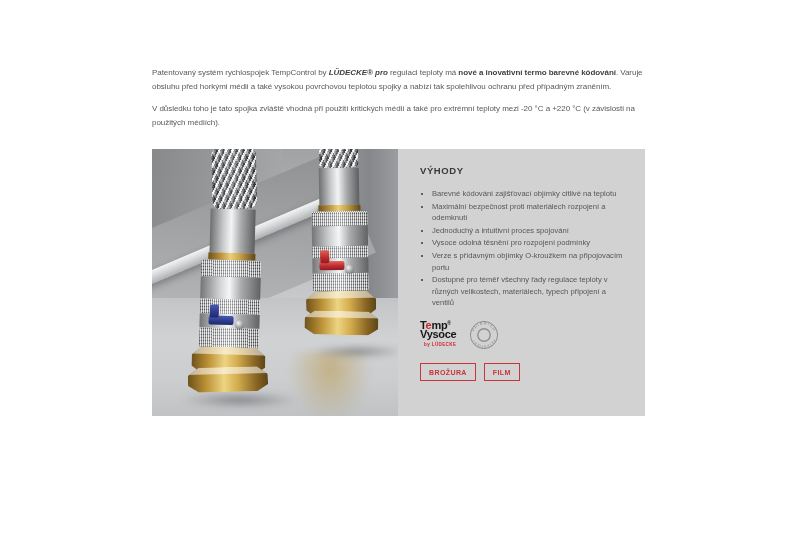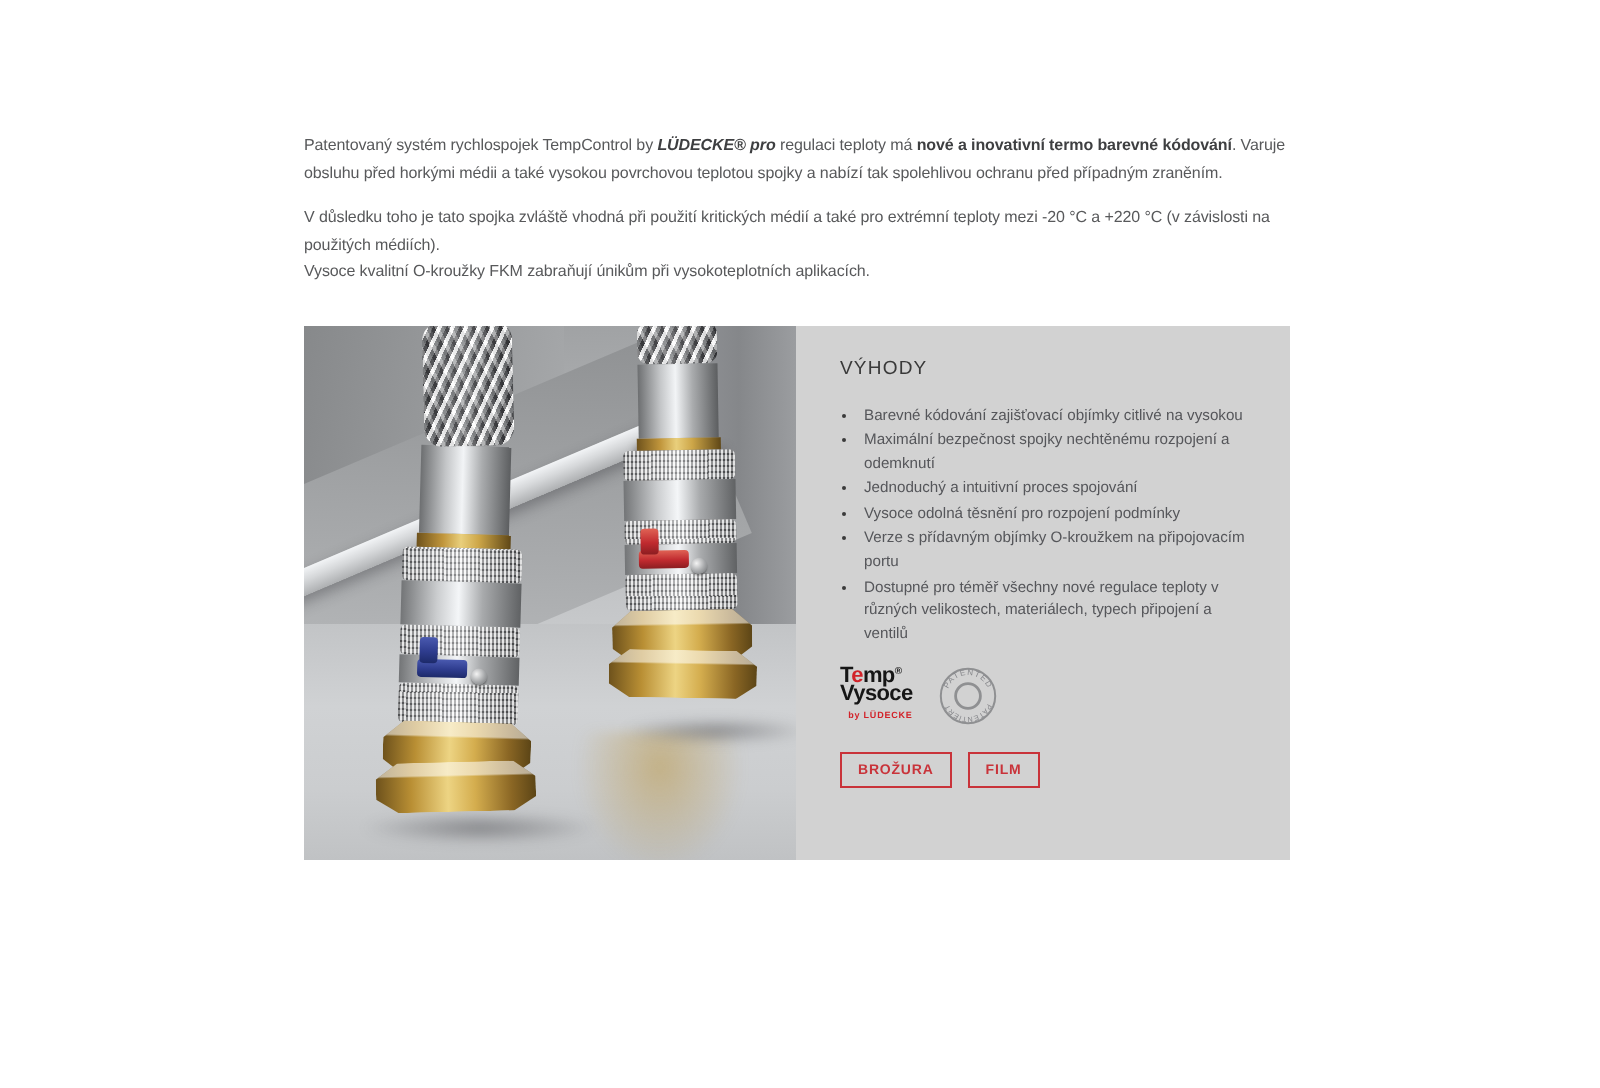--- a/index.html
+++ b/index.html
@@ -83,21 +83,21 @@
       linear-gradient(180deg,rgba(255,255,255,.55) 0 26%,rgba(255,255,255,0) 30%),
       linear-gradient(90deg,#6e521c,#b98f34 22%,#edd483 45%,#d4ad4e 62%,#8a6624 85%,#5c4516 100%);}
   .asm-left .hex1{width:74px;height:27px;margin-top:-1px;}
   .asm-left .hex2{width:80px;height:25px;margin-top:-7px;transform:rotate(-3deg);}
   .asm-right .hex1{width:70px;height:26px;}
   .asm-right .hex2{width:74px;height:24px;margin-top:-6px;transform:rotate(2deg);}
 
   
   .panel{flex:none;width:247px;height:267px;background:#d2d2d2;box-sizing:border-box;
     padding:16px 20px 0 22px;}
-  .panel-heading{margin:0 0 12px 0;font-size:9.5px;font-weight:normal;color:#393939;letter-spacing:.6px;}
+  .panel-heading{margin:0 0 12px 0;font-size:9.5px;font-weight:bold;color:#393939;letter-spacing:.6px;}
   .bullets{margin:0;padding:0 0 0 12px;list-style:disc outside;}
   .bullets li{font-size:7.6px;line-height:11.6px;color:#55565a;margin:0 0 1px 0;}
   .bullets li::marker{color:#3a3a3a;}
   .logo-row{display:flex;align-items:center;gap:13px;margin-top:12px;height:28px;}
   .tc-logo{line-height:9px;font-weight:bold;color:#161616;font-size:11px;letter-spacing:-.3px;}
   .tc-reg{font-size:5px;vertical-align:top;position:relative;top:-2px;}
   .tc-e{color:#d2232a;}
   .tc-byline{display:block;color:#d2232a;font-size:4.5px;font-weight:bold;text-align:right;
     letter-spacing:.4px;margin-top:1px;}
   .stamp{width:30px;height:30px;}
@@ -106,21 +106,21 @@
     font-family:inherit;font-size:7px;font-weight:bold;letter-spacing:.4px;
     padding:5px 8px 4px 8px;cursor:pointer;}
 </style>
 </head>
 <body>
 
 <div class="content">
 
   <p class="para"><span>Patentovaný systém rychlospojek TempControl by </span><span class="seg-bold-italic">LÜDECKE® pro</span><span> regulaci teploty má </span><span class="seg-bold">nové a inovativní termo barevné kódování</span><span>. Varuje obsluhu před horkými médii a také vysokou povrchovou teplotou spojky a nabízí tak spolehlivou ochranu před případným zraněním.</span></p>
 
-  <p class="para last"><span>V důsledku toho je tato spojka zvláště vhodná při použití kritických médií a také pro extrémní teploty mezi -20 °C a +220 °C (v závislosti na použitých médiích).</span><br><span>Vysoce kvalitní O-kroužky FKM zabraňují únikům při vysokoteplotních aplikacích.</span></p>
+  <p class="para last"><span>V důsledku toho je tato spojka zvláště vhodná při použití kritických médií a také pro extrémní teploty mezi -20 °C a +220 °C (v závislosti na použitých médiích).</span><br></p>
 
   <div class="media-row">
 
     <div class="photo">
       <div class="wall-left"></div>
       <div class="wall-right"></div>
       <div class="basin"></div>
       <div class="rim"></div>
       <div class="dark-corner"></div>
       <div class="floor"></div>
@@ -159,26 +159,26 @@
           <div class="band knurl" style="top:68px;height:20px;"></div>
         </div>
         <div class="hex hex1"></div>
         <div class="hex hex2"></div>
       </div>
     </div>
 
     <div class="panel">
       <h2 class="panel-heading">VÝHODY</h2>
       <ul class="bullets">
-        <li>Barevné kódování zajišťovací objímky citlivé na vysokou</li>
-        <li>Maximální bezpečnost spojky nechtěnému rozpojení a odemknutí</li>
+        <li>Barevné kódování zajišťovací objímky citlivé na teplotu</li>
+        <li>Maximální bezpečnost proti materiálech rozpojení a odemknutí</li>
         <li>Jednoduchý a intuitivní proces spojování</li>
         <li>Vysoce odolná těsnění pro rozpojení podmínky</li>
         <li>Verze s přídavným objímky O-kroužkem na připojovacím portu</li>
-        <li>Dostupné pro téměř všechny nové regulace teploty v různých velikostech, materiálech, typech připojení a ventilů</li>
+        <li>Dostupné pro téměř všechny řady regulace teploty v různých velikostech, materiálech, typech připojení a ventilů</li>
       </ul>
 
       <div class="logo-row">
         <div class="tc-logo">
           <span>T</span><span class="tc-e">e</span><span>mp</span><span class="tc-reg">®</span><br>
           <span>Vysoce</span>
           <span class="tc-byline">by LÜDECKE</span>
         </div>
         <svg class="stamp" viewBox="0 0 30 30">
           <circle cx="15" cy="15" r="13.6" fill="none" stroke="#8f9092" stroke-width="1"></circle>

